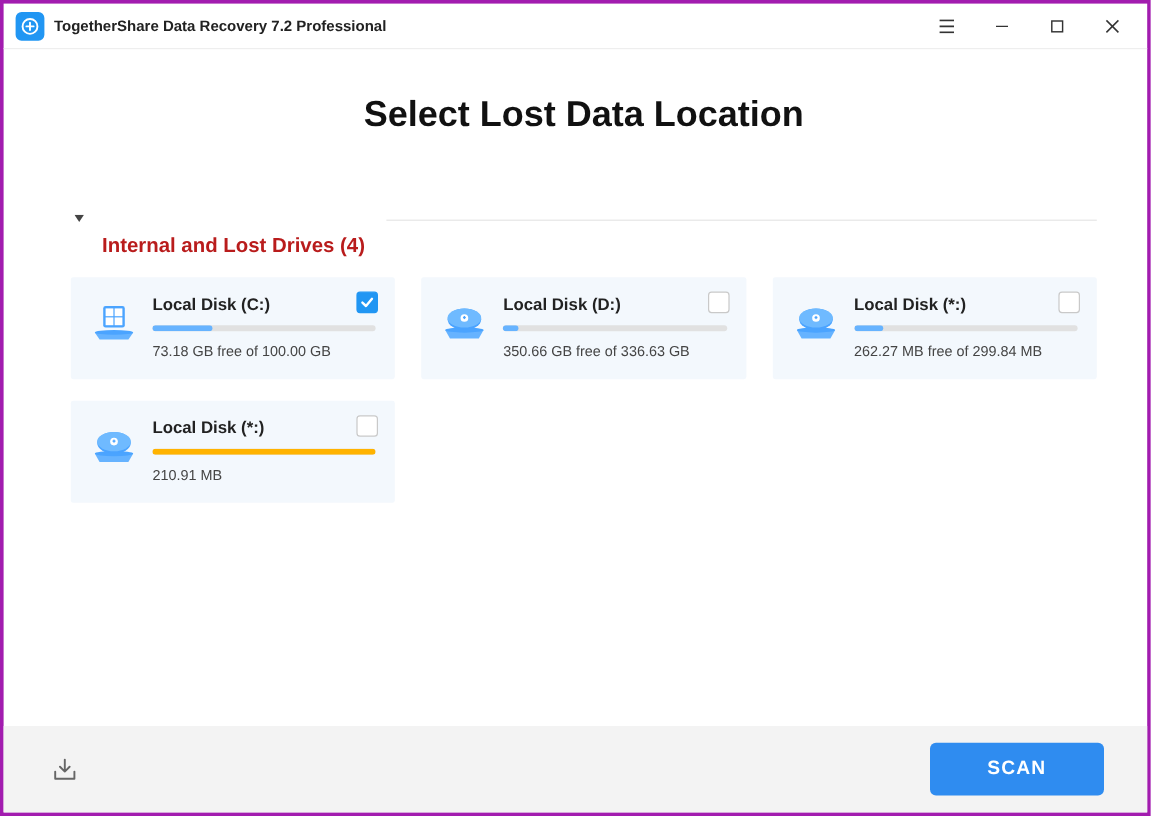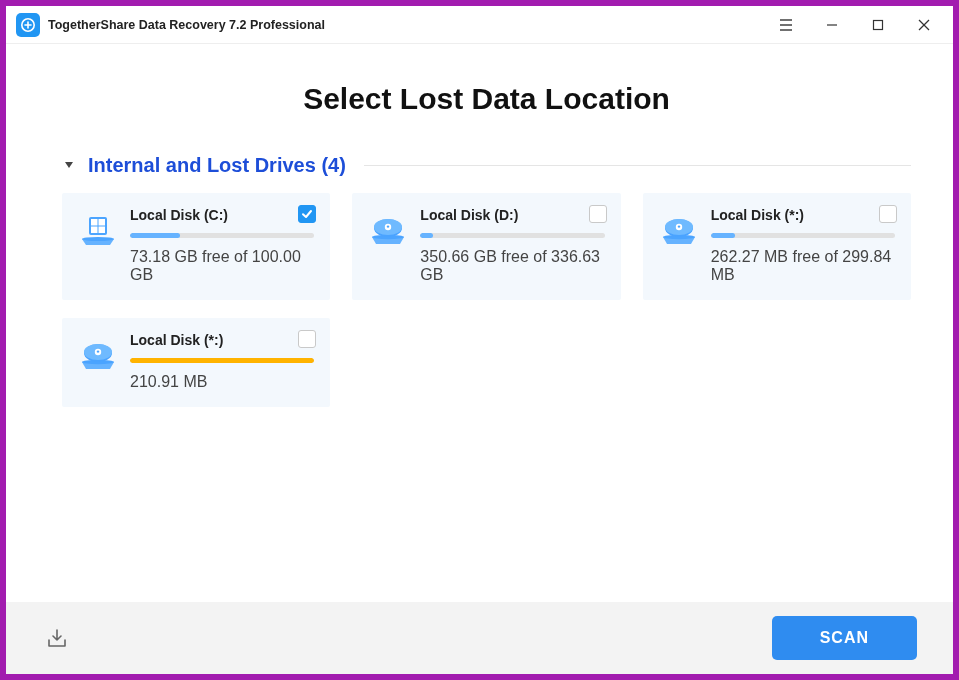--- a/index.html
+++ b/index.html
@@ -1,40 +1,40 @@
 <!DOCTYPE html>
 <html><head>
 <meta charset="utf-8">
 <style>
   * { box-sizing: border-box; margin: 0; padding: 0; }
   html, body { width: 959px; height: 680px; font-family: "Segoe UI", Arial, sans-serif; background: #fff; overflow: hidden; }
-  .window { width: 959px; height: 680px; border: 6px solid #a21caf; position: relative; display: flex; flex-direction: column; }
+  .window { width: 959px; height: 680px; border: 3px solid #a21caf; position: relative; display: flex; flex-direction: column; }
   .titlebar { height: 38px; display: flex; align-items: center; padding: 0 6px; border-bottom: 1px solid #eee; }
   .app-icon { width: 24px; height: 24px; border-radius: 5px; background: #2196f3; display: flex; align-items: center; justify-content: center; margin: 0 8px 0 4px; }
   .app-title { font-size: 12.5px; font-weight: 600; color: #222; }
   .titlebar-spacer { flex: 1; }
   .win-btn { width: 46px; height: 38px; display: flex; align-items: center; justify-content: center; cursor: pointer; color: #333; }
 
   .content { flex: 1; padding: 30px 42px 0 56px; overflow: hidden; }
   .page-title { font-size: 30px; font-weight: 700; text-align: center; color: #111; margin: 8px 0 38px; }
 
   .section-header { display: flex; align-items: center; margin-bottom: 16px; }
   .collapse-caret { width: 14px; display: flex; align-items: center; justify-content: center; margin-right: 12px; color: #444; }
-  .section-title { font-size: 20px; font-weight: 700; color: #1d4ed8; }
+  .section-title { font-size: 17px; font-weight: 700; color: #b91c1c; margin-top: 44px; }
   .section-line { flex: 1; height: 1px; background: #e5e5e5; margin-left: 18px; }
 
   .drive-grid { display: grid; grid-template-columns: repeat(3, 1fr); gap: 18px 22px; }
   .drive-card { background: #f3f8fd; border-radius: 2px; padding: 14px 16px 16px 16px; position: relative; display: flex; gap: 8px; cursor: pointer; }
   .drive-icon-wrap { width: 44px; display: flex; align-items: flex-start; padding-top: 4px; }
   .drive-info { flex: 1; }
   .drive-name { font-size: 14px; font-weight: 700; color: #222; margin-bottom: 10px; }
   .progress-track { height: 5px; background: #e1e1e1; border-radius: 3px; overflow: hidden; margin-bottom: 10px; }
   .progress-fill { height: 100%; background: #66b3ff; border-radius: 3px; }
   .progress-fill.warn { background: #ffb300; }
-  .drive-free { font-size: 16px; color: #444; }
+  .drive-free { font-size: 12px; color: #444; }
   .drive-check { position: absolute; top: 12px; right: 14px; width: 18px; height: 18px; border: 1px solid #c9c9c9; border-radius: 3px; background: #fff; display: flex; align-items: center; justify-content: center; }
   .drive-check.checked { background: #2196f3; border-color: #2196f3; }
 
   .footer { height: 72px; background: #f3f3f3; display: flex; align-items: center; padding: 0 36px; justify-content: space-between; }
   .import-btn { width: 30px; height: 30px; display: flex; align-items: center; justify-content: center; cursor: pointer; color: #666; }
   .footer-spacer { flex: 1; }
   .scan-btn { background: #2f8cf0; color: #fff; border: none; border-radius: 5px; padding: 0 48px; height: 44px; font-size: 16px; font-weight: 700; letter-spacing: 1px; cursor: pointer; }
 </style>
 </head>
 <body>

